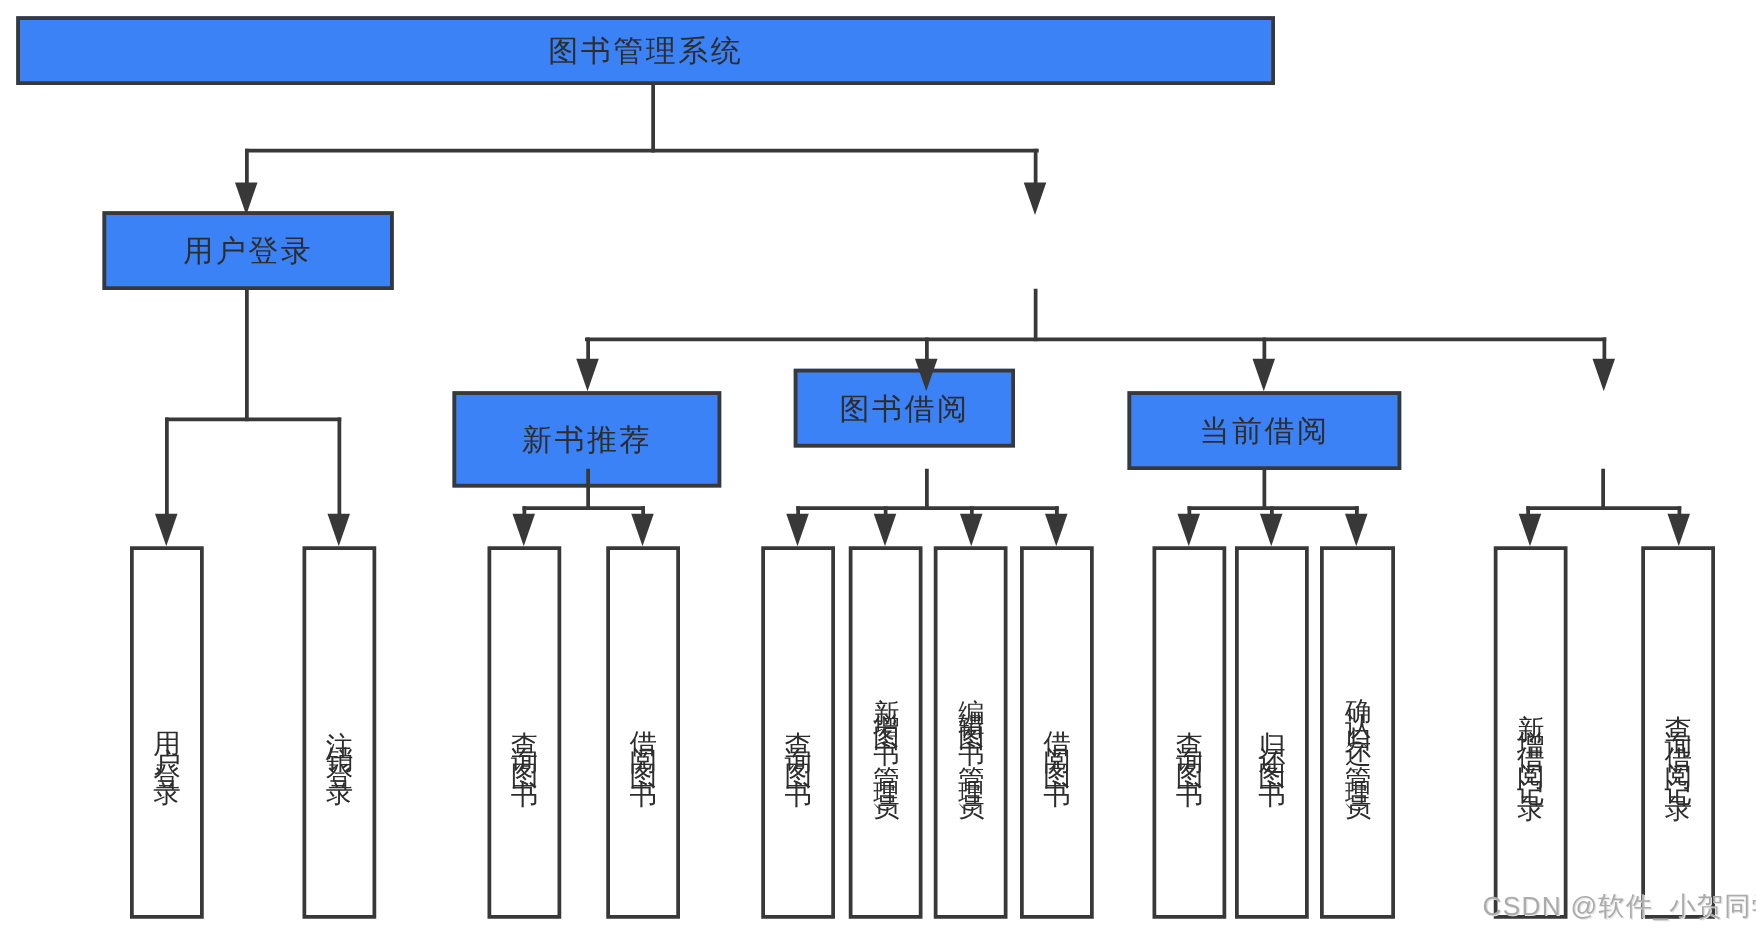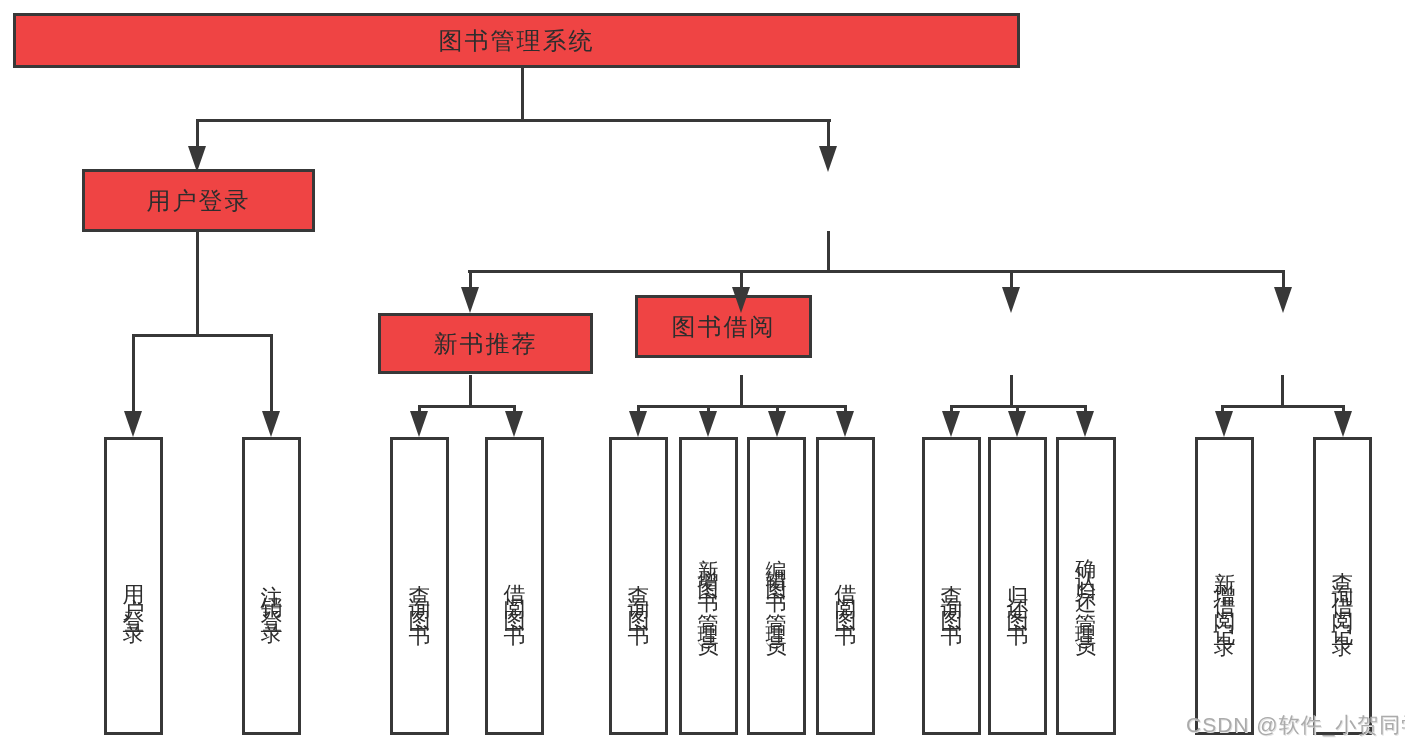--- a/index.html
+++ b/index.html
@@ -1,21 +1,21 @@
 <!DOCTYPE html>
 <html><head>
 <meta charset="utf-8">
 <style>
   html,body{margin:0;padding:0;background:#ffffff;}
   #canvas{
     position:relative;width:1405px;height:747px;background:#ffffff;overflow:hidden;
     font-family:"Liberation Sans","DejaVu Sans",sans-serif;color:#2d2d2d;
   }
   .hbox{
-    position:absolute;box-sizing:border-box;border:3px solid #383838;background:#ef4444;
+    position:absolute;box-sizing:border-box;border:3px solid #383838;background:#3b82f6;
     display:flex;align-items:center;justify-content:center;
     font-size:24px;letter-spacing:2px;color:#2d2d2d;
   }
   .vbox{
     position:absolute;box-sizing:border-box;border:3px solid #383838;background:#ffffff;
     display:flex;align-items:center;justify-content:center;
   }
   .vbox .vlabel{
     writing-mode:vertical-rl;text-orientation:mixed;
     font-size:22px;letter-spacing:13px;color:#2d2d2d;line-height:1;
@@ -39,25 +39,28 @@
 <div id="canvas">
 
   <div class="hbox" style="left:13px;top:13px;width:1007px;height:55px">
     <span>图书管理系统</span>
   </div>
 
   <div class="hbox" style="left:82px;top:169px;width:233px;height:63px">
     <span>用户登录</span>
   </div>
 
-  <div class="hbox" style="left:378px;top:313px;width:215px;height:61px">
+  <div class="hbox" style="left:362px;top:313px;width:215px;height:77px">
     <span>新书推荐</span>
   </div>
   <div class="hbox" style="left:635px;top:295px;width:177px;height:63px">
     <span>图书借阅</span>
+  </div>
+  <div class="hbox" style="left:902px;top:313px;width:219px;height:63px">
+    <span>当前借阅</span>
   </div>
 
   <div class="vbox" style="left:104px;top:437px;width:59px;height:298px">
     <span class="vlabel">用户登录</span>
   </div>
   <div class="vbox" style="left:242px;top:437px;width:59px;height:298px">
     <span class="vlabel">注销登录</span>
   </div>
 
   <div class="vbox" style="left:390px;top:437px;width:59px;height:298px">

